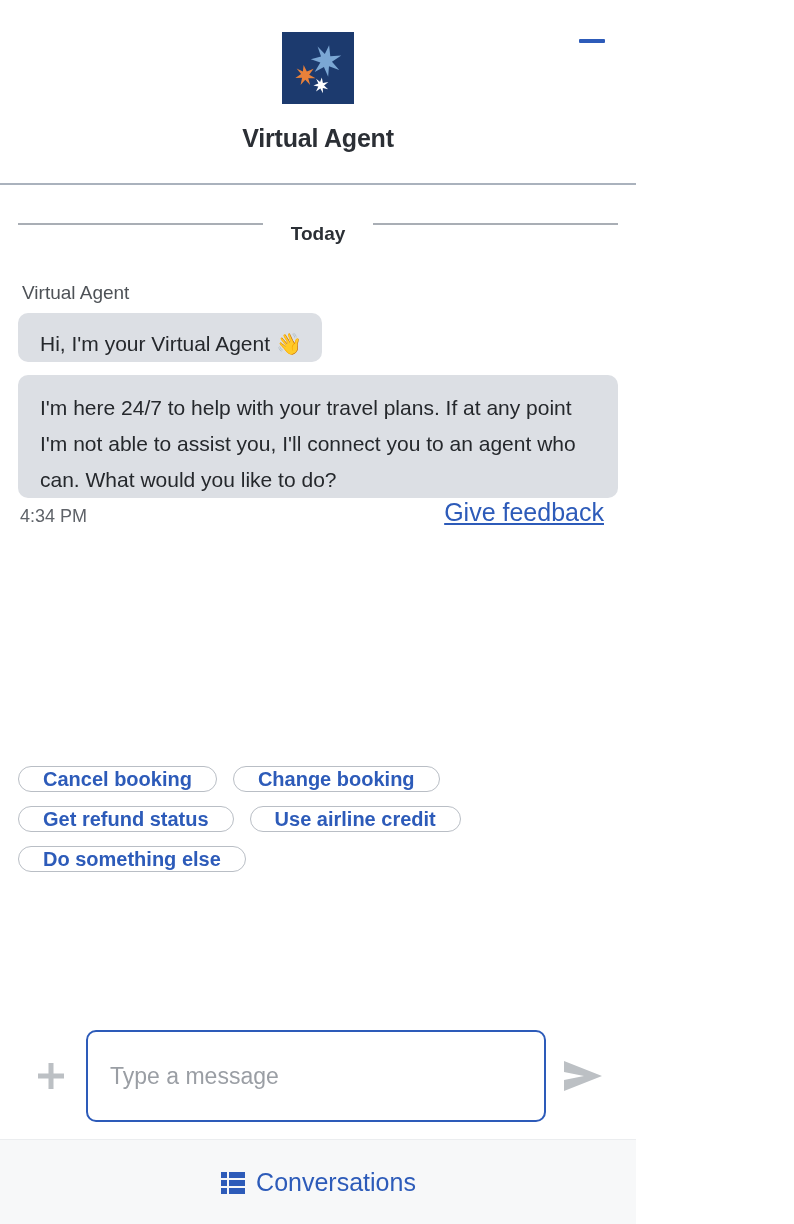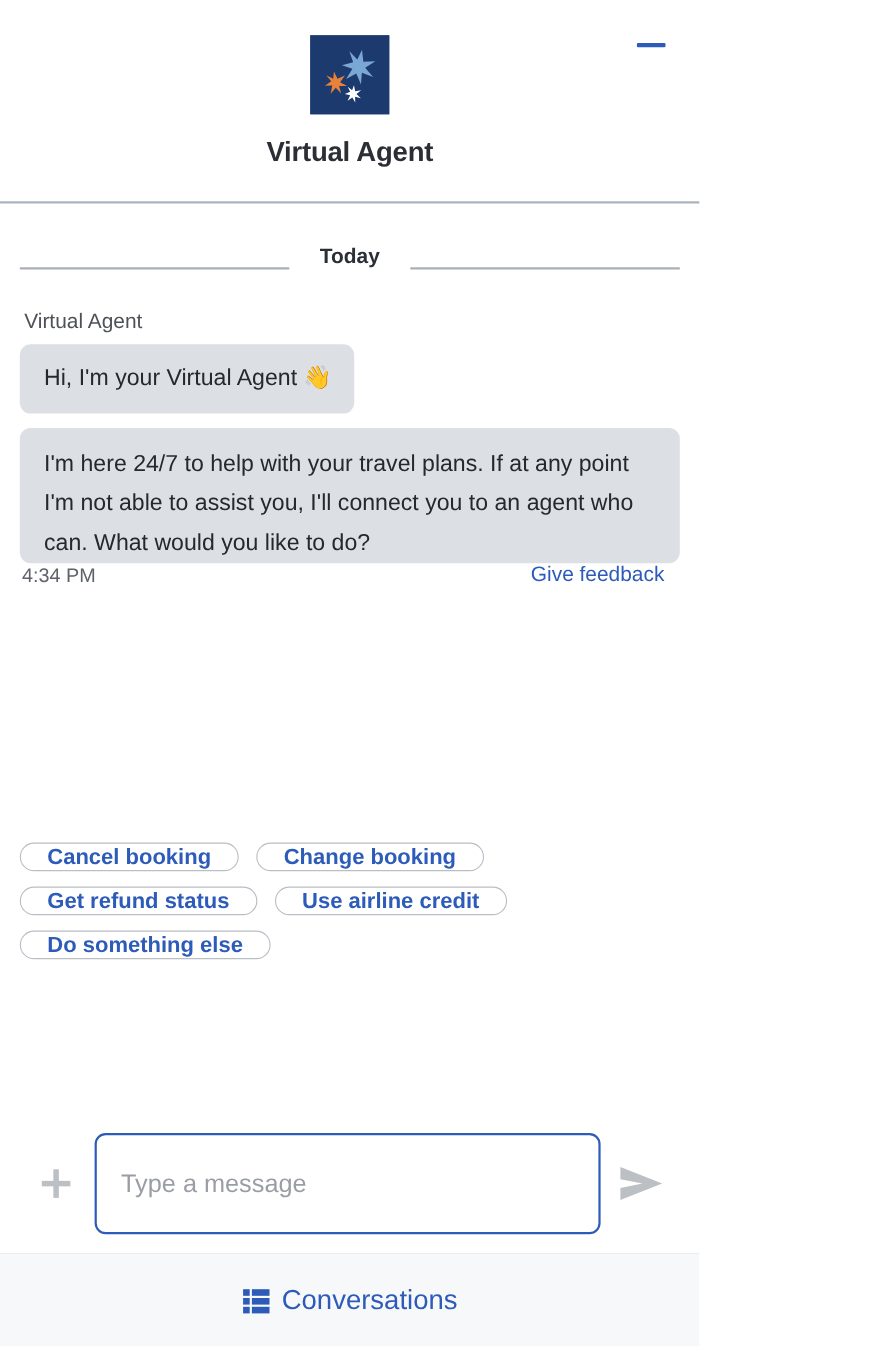--- a/index.html
+++ b/index.html
@@ -72,21 +72,21 @@
   
   .body {
     flex: 1 1 auto;
     position: relative;
     padding: 0 18px;
     overflow: hidden;
   }
 
   .day-divider {
     display: flex;
-    align-items: flex-end;
+    align-items: flex-start;
     margin-top: 38px;
     gap: 28px;
   }
   .day-divider .rule {
     flex: 1 1 auto;
     height: 2px;
     background: #a9aeb5;
   }
   .day-divider .label {
     font-size: 19px;
@@ -107,38 +107,39 @@
     color: #25282c;
     border-radius: 10px;
     padding: 15px 20px 0 22px;
     font-size: 21px;
     line-height: 36px;
     max-width: 604px;
     width: fit-content;
     margin-top: 9px;
     word-wrap: break-word;
   }
-  .bubble.first { padding: 13px 20px 14px 22px; }
+  .bubble.first { padding: 13px 20px 0 22px; }
   .bubble.second { margin-top: 13px; max-width: 604px; }
 
   .meta-row {
     display: flex;
     align-items: flex-end;
     justify-content: space-between;
     margin-top: 0;
     width: 586px;
   }
   .timestamp {
     font-size: 18px;
     color: #5f6369;
     margin-left: 2px;
   }
   .feedback-link {
-    font-size: 19px;
+    font-size: 25px;
     color: #2d5bb9;
+    text-decoration: underline;
     cursor: pointer;
   }
 
   
   .quick-replies {
     position: absolute;
     left: 18px;
     right: 18px;
     top: 766px;
     display: flex;

